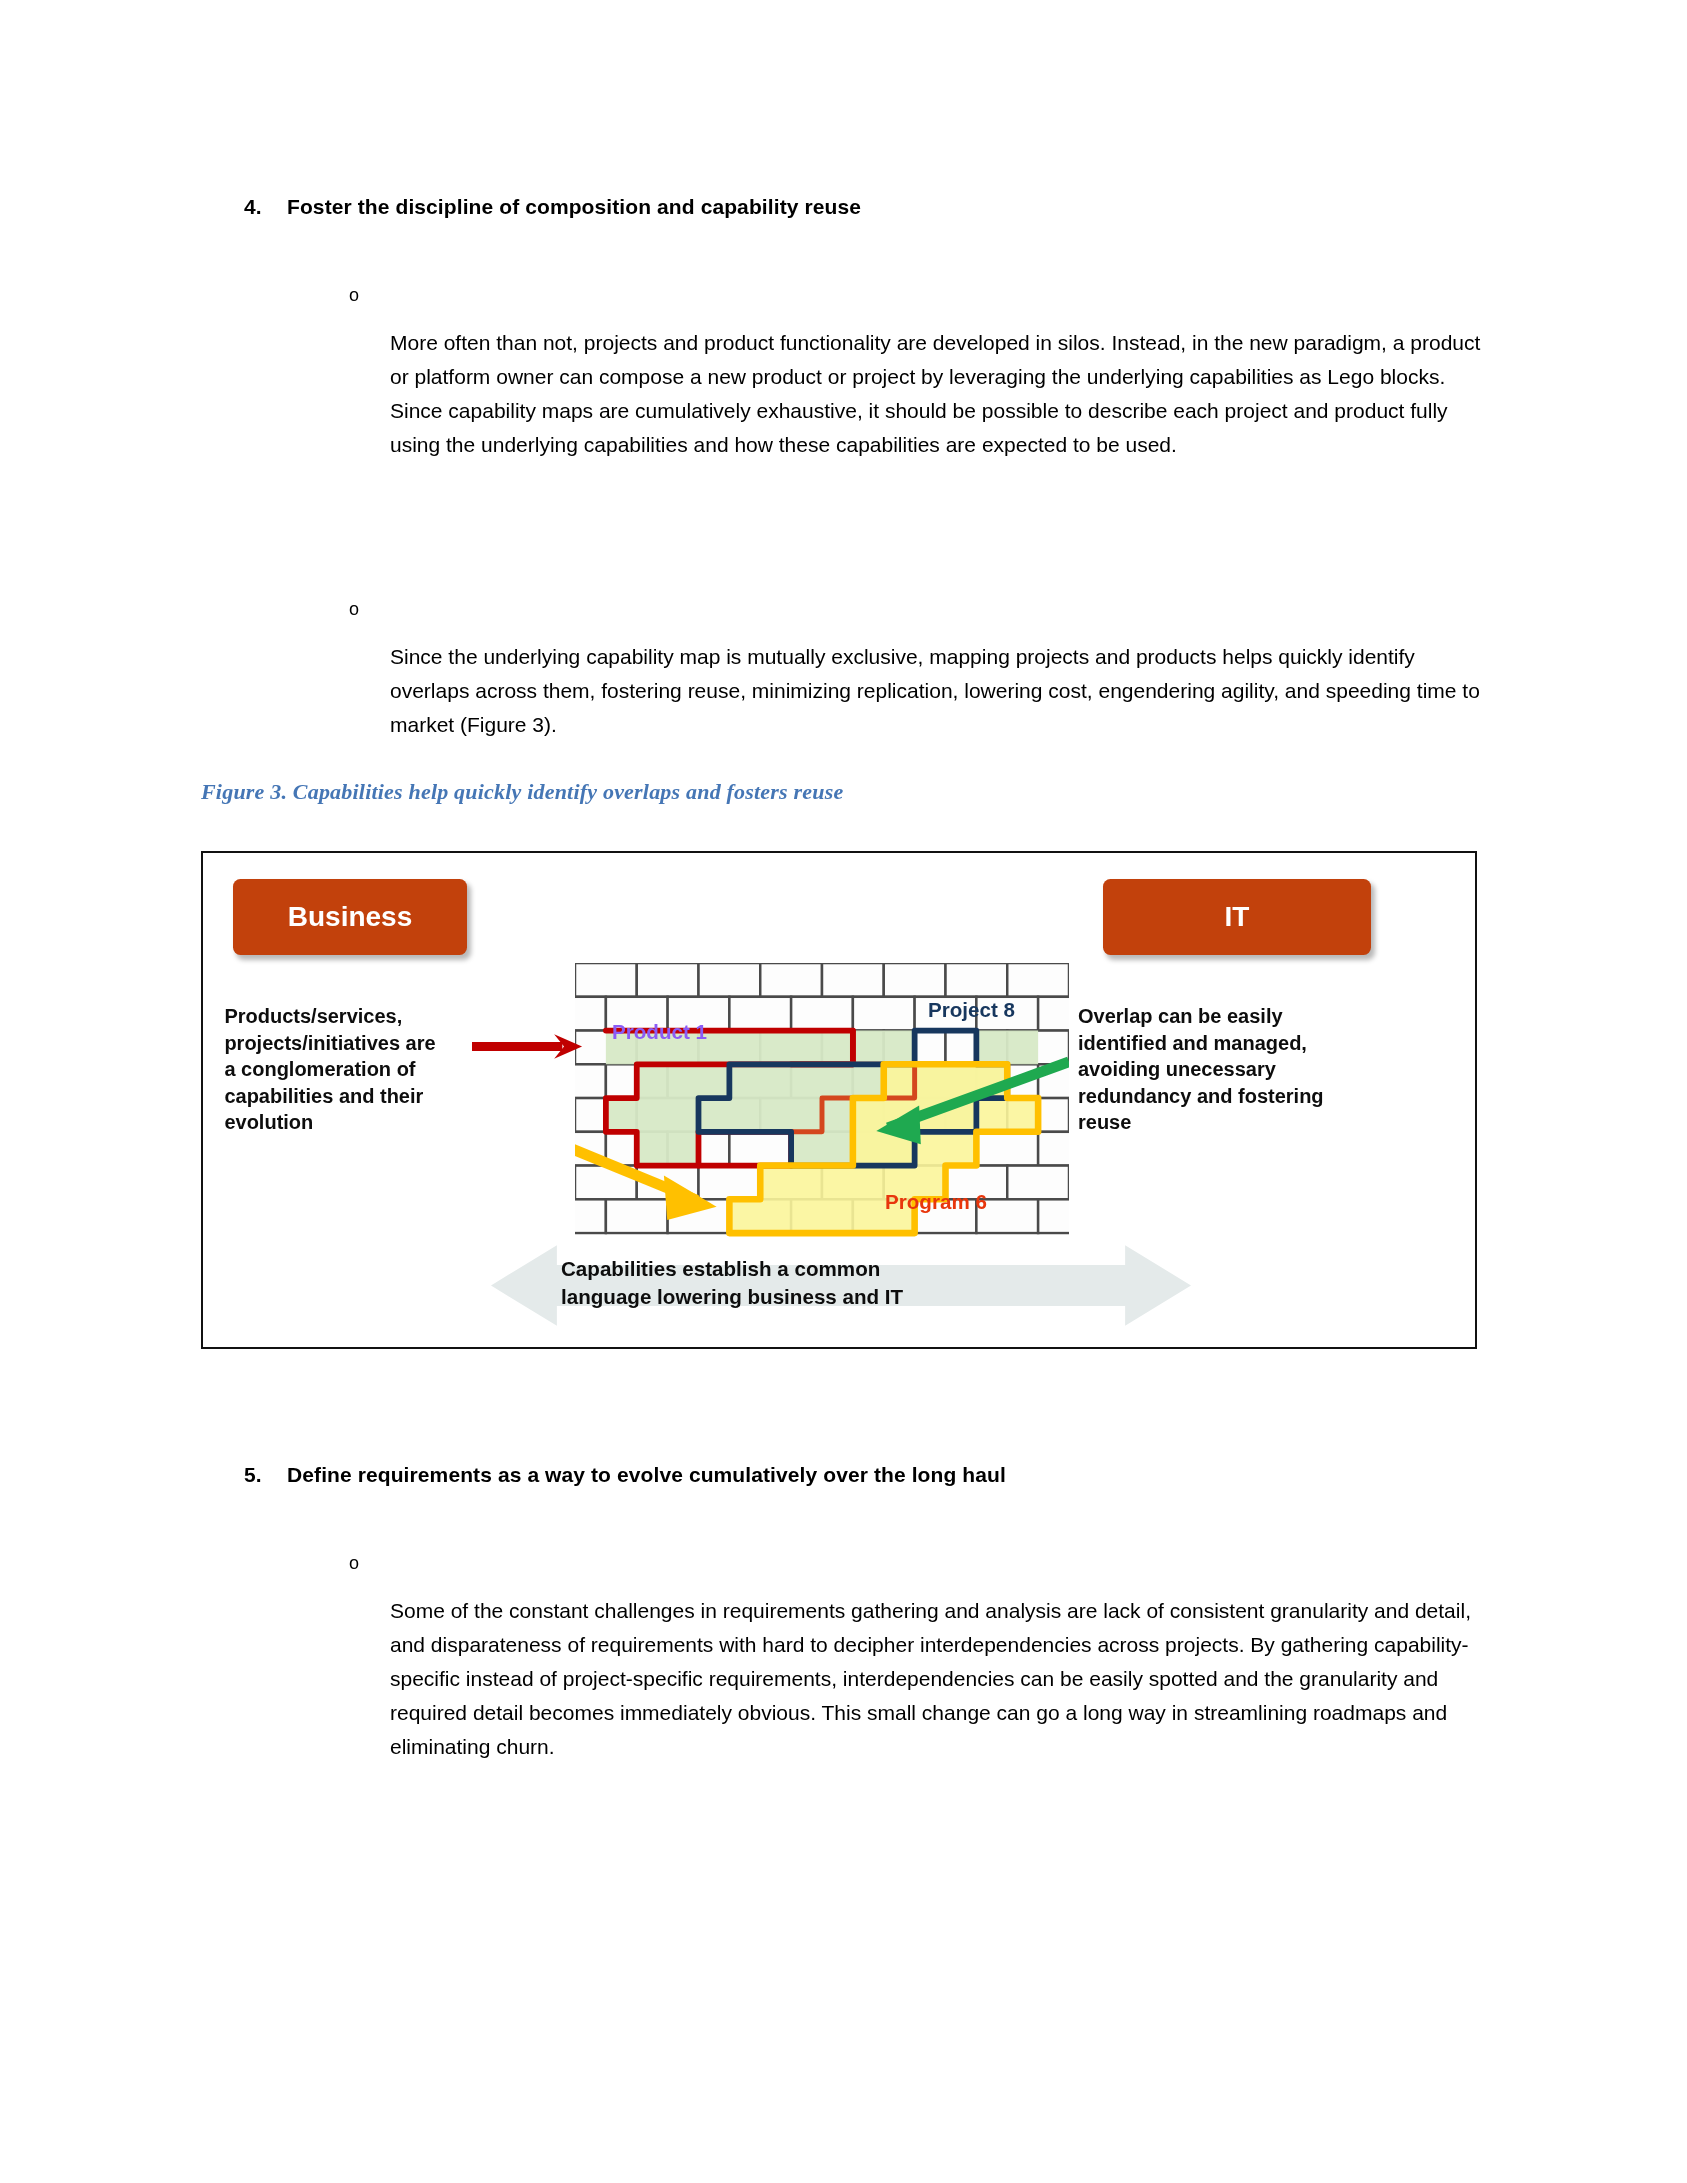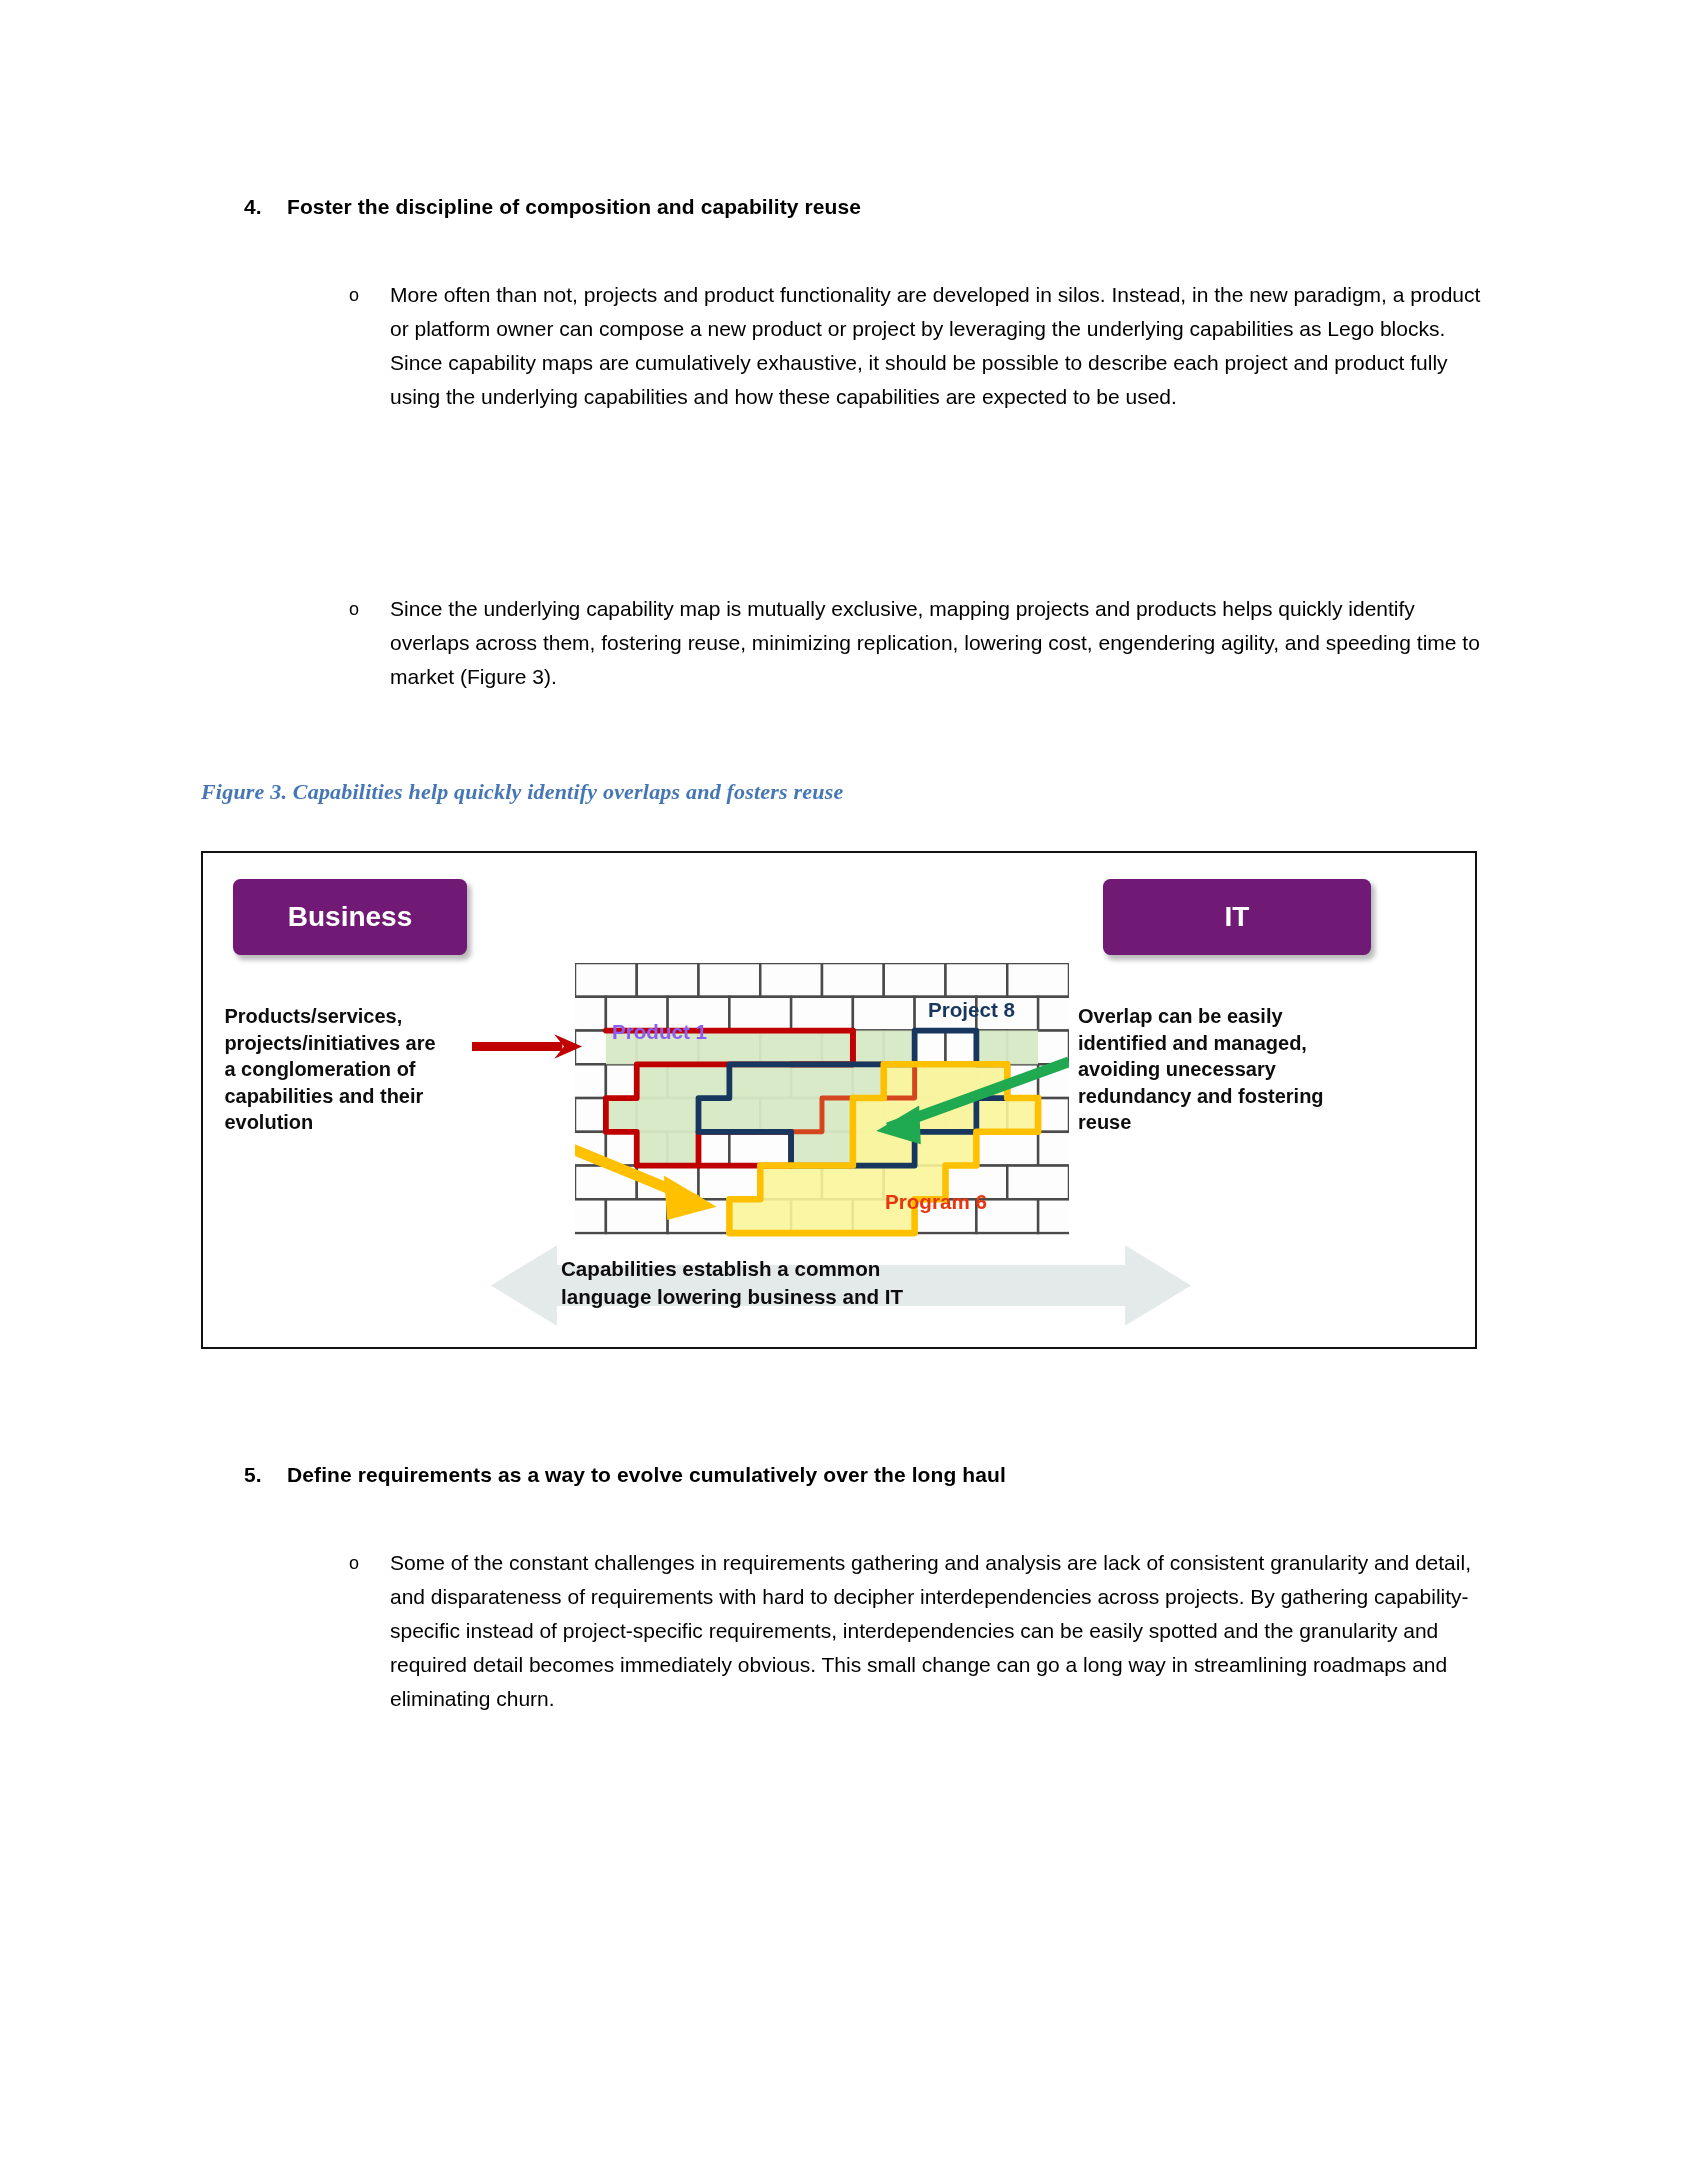--- a/index.html
+++ b/index.html
@@ -50,20 +50,21 @@
   }
   .bullet .marker {
     flex: 0 0 41px;
     width: 41px;
     font-size: 18px;
     line-height: 1.9;
     color: #000;
   }
   .bullet .btext {
     display: block;
+    margin-top: 48px;
   }
 
   
   .fig-caption {
     position: absolute;
     left: 201px;
     top: 779px;
     font-family: "Liberation Serif", serif;
     font-style: italic;
     font-weight: bold;
@@ -82,21 +83,21 @@
     height: 498px;
     border: 2.5px solid #111111;
     background: #ffffff;
     box-sizing: border-box;
     overflow: hidden;
   }
 
   .badge {
     position: absolute;
     border-radius: 7.4px;
-    background: #701a75;
+    background: #c2410c;
     color: #ffffff;
     font-weight: bold;
     font-size: 28px;
     display: flex;
     align-items: center;
     justify-content: center;
     box-shadow: 3.3px 4.1px 5.8px rgba(0,0,0,.28);
   }
   .badge-business { left: 30px;  top: 26px; width: 234px; height: 76px; }
   .badge-it       { left: 900px; top: 26px; width: 268px; height: 76px; }

